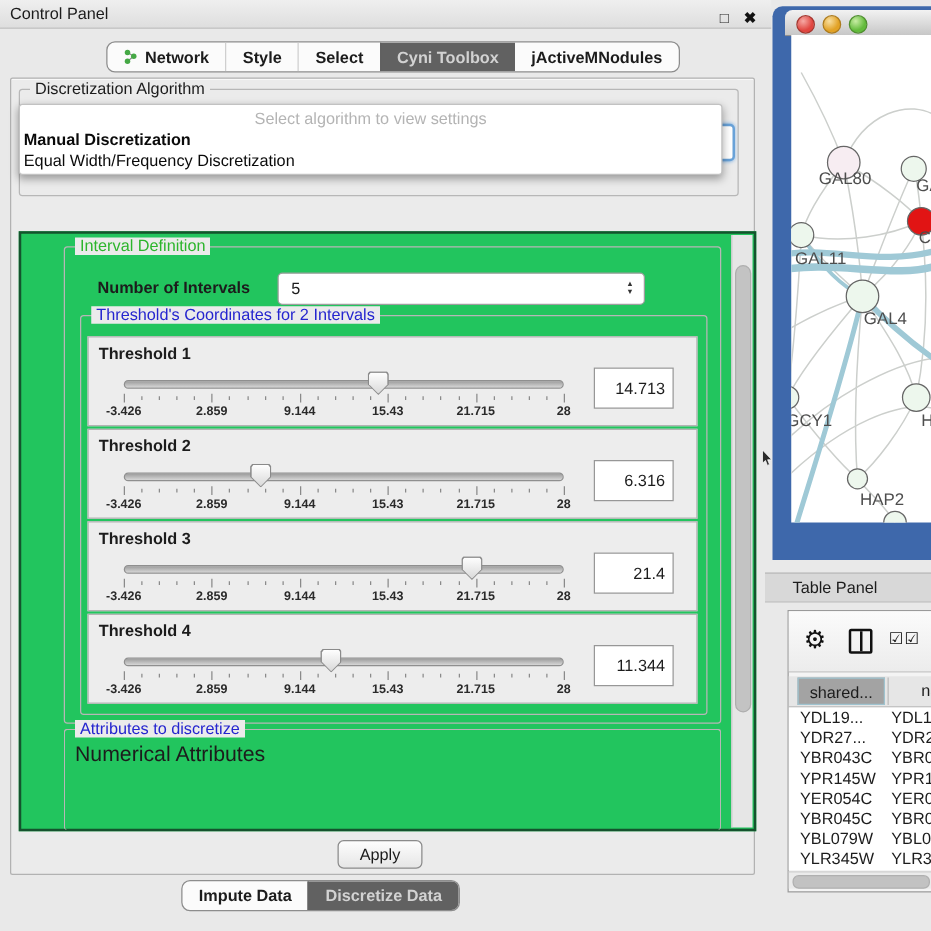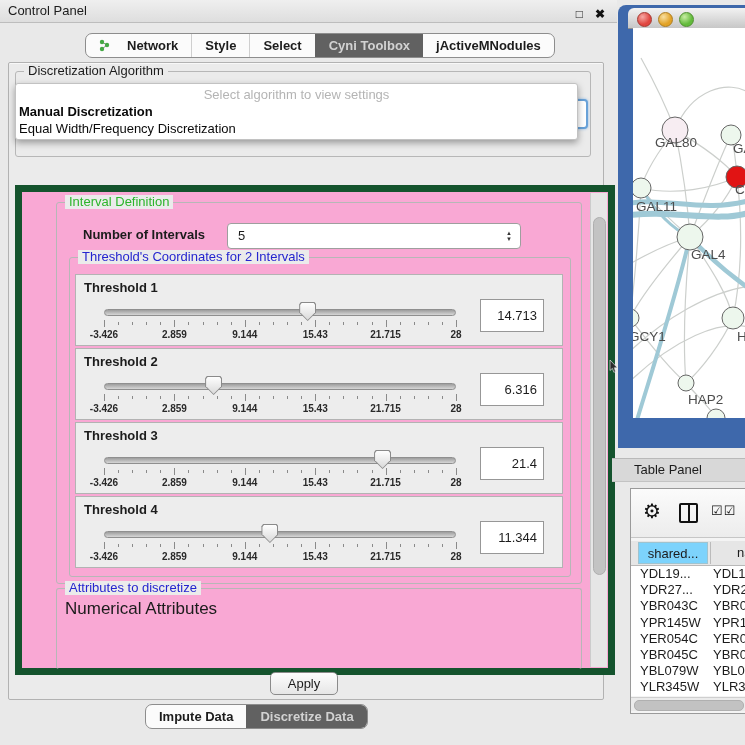--- a/index.html
+++ b/index.html
@@ -5,21 +5,21 @@
   html,body{margin:0;padding:0;}
   #root{position:relative;width:745px;height:745px;background:#e9e9e9;overflow:hidden;
         font-family:"Liberation Sans",sans-serif;color:#1c1c1c;-webkit-font-smoothing:antialiased;}
   
   #titlebar{position:absolute;left:0;top:0;width:617px;height:22px;background:linear-gradient(#efefef,#dedede);
             border-bottom:1px solid #bdbdbd;font-size:13px;line-height:22px;}
   #titlebar .t{position:absolute;left:8px;}
   #titlebar .float{position:absolute;right:34px;top:3px;font-size:12px;color:#222;cursor:default;}
   #titlebar .close{position:absolute;right:12px;top:3px;font-size:12px;font-weight:bold;color:#111;cursor:default;}
   .tabbar{position:absolute;display:flex;background:#fbfbfb;border:1px solid #8d8d8d;border-radius:7px;overflow:hidden;height:23px;}
-  .tabbar .tab{font-size:13px;font-weight:bold;line-height:23px;padding:0 13px;white-space:nowrap;border-left:1px solid #cfcfcf;display:flex;align-items:center;gap:16px;}
+  .tabbar .tab{font-size:13px;font-weight:bold;line-height:23px;padding:0 13px;white-space:nowrap;border-left:1px solid #cfcfcf;display:flex;align-items:center;gap:5px;}
   .tabbar .tab:first-child{border-left:none;}
   .tabbar .tab.selected{background:#616161;color:#d2d2d2;border-left-color:#616161;}
   .tabbar .tab.selected + .tab{border-left:none;}
   #toptabs{left:85px;top:33px;}
   #bottomtabs{left:145px;top:704px;}
   #mainpanel{position:absolute;left:8px;top:62px;width:594px;height:636px;background:#ebebeb;
              border:1px solid #b2b2b2;border-radius:2px;box-shadow:inset 0 1px 0 #f8f8f8;}
   .group{position:absolute;border:1px solid #b7b7b7;border-radius:3px;}
   .legend{position:absolute;top:-8px;left:8px;background:#ebebeb;padding:0 4px;font-size:13px;line-height:14px;white-space:nowrap;}
   .legend.green{color:#2cb52c;}
@@ -28,21 +28,21 @@
   .combo .val{position:absolute;left:10px;top:0;line-height:24px;white-space:nowrap;}
   .stepper{position:absolute;right:8px;top:50%;transform:translateY(-50%);display:flex;flex-direction:column;align-items:center;line-height:6px;font-size:6px;color:#333;}
   
   #alg-combo{left:14px;top:36px;width:561px;height:26px;border:2px solid #69a2d8;box-shadow:0 0 3px #8cb8e4;}
   #popup{position:absolute;left:6px;top:20px;width:561px;height:55px;background:#fff;border:1px solid #c2c2c2;
          border-radius:3px;box-shadow:0 3px 7px rgba(0,0,0,.35);z-index:30;}
   #popup .ph{position:absolute;left:0;right:0;top:3px;text-align:center;color:#b4b4b4;font-size:13px;}
   #popup .opt1{position:absolute;left:3px;top:20px;font-size:13px;font-weight:bold;color:#0a0a0a;}
   #popup .opt2{position:absolute;left:3px;top:37px;font-size:13px;color:#0a0a0a;}
   
-  #scrollpanel{position:absolute;left:6px;top:122px;width:586px;height:476px;border:7px solid #14532d;background:#f9a8d4;}
+  #scrollpanel{position:absolute;left:6px;top:122px;width:586px;height:476px;border:2px solid #14532d;background:#22c55e;}
   #vscroll{position:absolute;right:1px;top:1px;bottom:1px;width:16px;background:#e6e6e6;border-left:1px solid #cccccc;}
   #vscroll .thumb{position:absolute;left:2px;width:11px;top:24px;height:356px;background:#c3c3c3;border:1px solid #aeaeae;border-radius:7px;}
   
   .threshold-box{position:absolute;left:5px;width:486px;height:70px;background:#ededed;border:1px solid #b3b3b3;}
   .t-label{position:absolute;left:8px;top:5px;font-size:13px;font-weight:bold;}
   .slider-wrap{position:absolute;left:28px;top:26px;width:352px;height:42px;}
   .track{position:absolute;left:0;right:0;top:8px;height:5px;border:1px solid #8f8f8f;border-radius:4px;background:linear-gradient(#9d9d9d,#d6d6d6);}
   .thumb-outer{position:absolute;top:1px;width:17px;height:19px;margin-left:-8px;background:#8a8a8a;
                clip-path:polygon(10% 0,90% 0,100% 12%,100% 55%,50% 100%,0 55%,0 12%);}
   .thumb-inner{position:absolute;left:1px;top:1px;width:15px;height:17px;background:linear-gradient(#fefefe,#d9d9d9);
@@ -77,21 +77,21 @@
                border-top:1px solid #b9b9b9;border-bottom:1px solid #c3c3c3;font-size:13px;line-height:22px;}
   #tp-titlebar .t{position:absolute;left:22px;}
   #tp-box{position:absolute;left:630px;top:488px;width:130px;height:224px;background:#f4f4f4;border:1px solid #9a9a9a;}
   #tp-toolbar{position:absolute;left:0;right:0;top:0;height:48px;background:linear-gradient(#fbfbfb,#ececec);border-bottom:1px solid #c6c6c6;}
   #tp-toolbar .gear{position:absolute;left:12px;top:10px;font-size:20px;color:#111;}
   #tp-toolbar .colicon{position:absolute;left:48px;top:14px;width:15px;height:16px;border:2px solid #111;border-radius:2px;}
   #tp-toolbar .colicon:after{content:"";position:absolute;left:50%;top:0;bottom:0;width:2px;background:#111;transform:translateX(-50%);}
   #tp-toolbar .checks{position:absolute;left:80px;top:14px;font-size:13px;letter-spacing:1px;color:#111;}
   #tp-header{position:absolute;left:0;right:0;top:52px;height:24px;background:#e6e6e6;border-bottom:1px solid #b9b9b9;font-size:13px;}
   #tp-header .h0{position:absolute;left:7px;top:1px;width:70px;height:22px;line-height:22px;text-align:center;
-                 background:#7dd3fc;border:1px solid #9fc3cf;box-sizing:border-box;}
+                 background:#a3a3a3;border:1px solid #9fc3cf;box-sizing:border-box;}
   #tp-header .h1{position:absolute;left:79px;top:1px;width:120px;height:22px;line-height:22px;padding-left:26px;
                  border-left:1px solid #bbbbbb;box-sizing:border-box;}
   #tp-body{position:absolute;left:0;right:0;top:77px;height:130px;overflow:hidden;background:#fff;}
   .trow{position:relative;height:16.2px;font-size:13px;line-height:16px;white-space:nowrap;}
   .trow .c0{position:absolute;left:9px;}
   .trow .c1{position:absolute;left:82px;}
   #tp-hscroll{position:absolute;left:0;right:0;top:208px;height:13px;background:#ebebeb;border-top:1px solid #cfcfcf;}
   #tp-hscroll .thumb{position:absolute;left:3px;top:2px;width:108px;height:9px;background:#c2c2c2;border:1px solid #b0b0b0;border-radius:5px;}
   
   .neticon{display:inline-block;}

